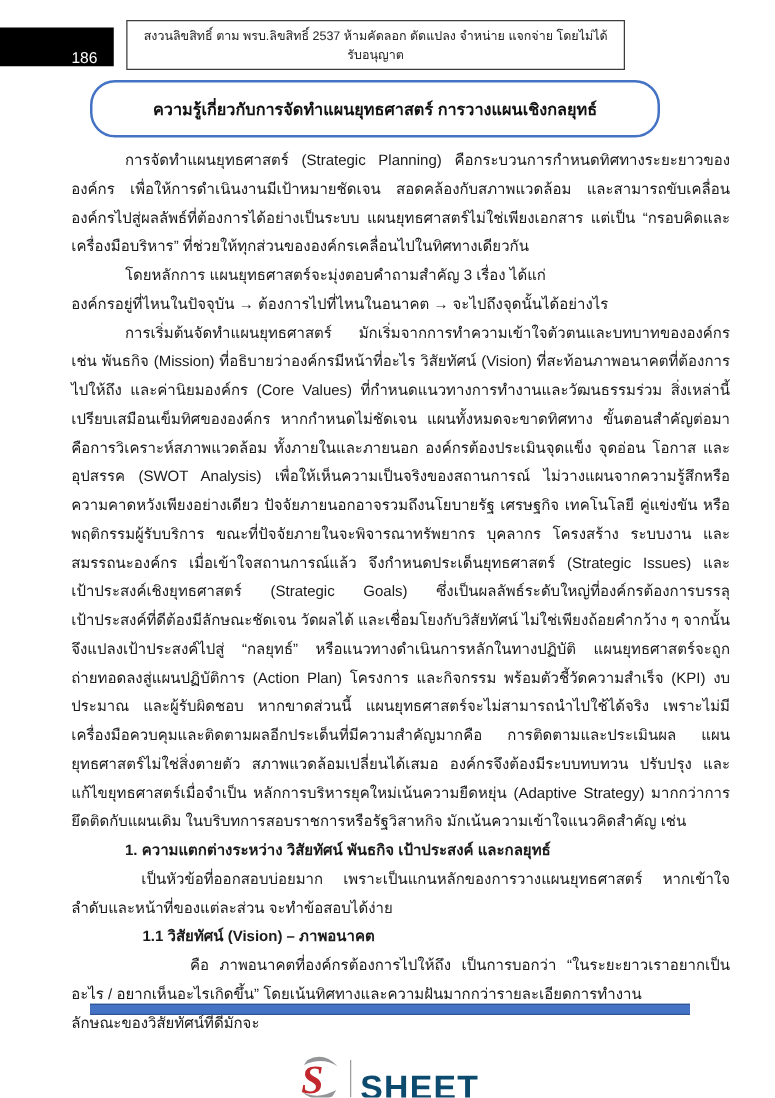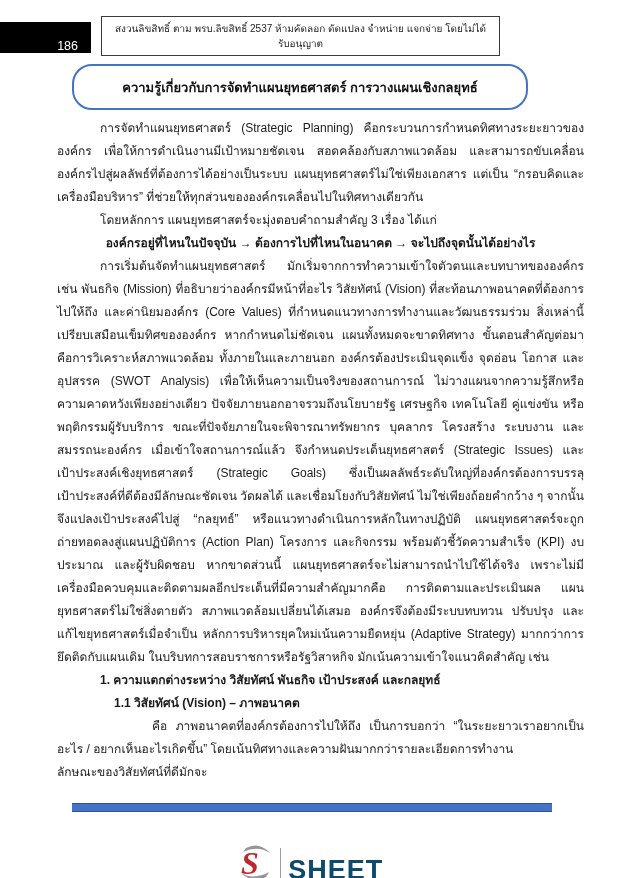--- a/index.html
+++ b/index.html
@@ -60,21 +60,21 @@
   .body-text {
     position: absolute;
     left: 57px; top: 117px;
     width: 527px;
     font-size: 12px;
     line-height: 23px;
     text-align: justify;
   }
   .body-text p { margin: 0; }
   .p-indent   { text-indent: 43px; }
-  .p-center-bold { font-weight: bold; text-align: center; text-indent: 0; }
+  .p-center-bold { font-weight: normal; text-indent: 0; }
   .p-heading1 { font-weight: bold; text-align: left; padding-left: 43px; }
   .p-indent2  { text-indent: 56px; }
   .p-heading2 { font-weight: bold; text-align: left; padding-left: 57px; }
   .p-indent3  { text-indent: 95px; }
   .p-plain    { text-indent: 0; }
 
   .bottom-bar {
     position: absolute;
     left: 72px; top: 803px;
     width: 480px; height: 9px;
@@ -123,20 +123,21 @@
 <div class="title-box">
   <span>ความรู้เกี่ยวกับการจัดทำแผนยุทธศาสตร์ การวางแผนเชิงกลยุทธ์</span>
 </div>
 
 <div class="body-text">
   <p class="p-indent">การจัดทำแผนยุทธศาสตร์ (Strategic Planning) คือกระบวนการกำหนดทิศทางระยะยาวขององค์กร เพื่อให้การดำเนินงานมีเป้าหมายชัดเจน สอดคล้องกับสภาพแวดล้อม และสามารถขับเคลื่อนองค์กรไปสู่ผลลัพธ์ที่ต้องการได้อย่างเป็นระบบ แผนยุทธศาสตร์ไม่ใช่เพียงเอกสาร แต่เป็น “กรอบคิดและเครื่องมือบริหาร” ที่ช่วยให้ทุกส่วนขององค์กรเคลื่อนไปในทิศทางเดียวกัน</p>
   <p class="p-indent">โดยหลักการ แผนยุทธศาสตร์จะมุ่งตอบคำถามสำคัญ 3 เรื่อง ได้แก่</p>
   <p class="p-center-bold">องค์กรอยู่ที่ไหนในปัจจุบัน → ต้องการไปที่ไหนในอนาคต → จะไปถึงจุดนั้นได้อย่างไร</p>
   <p class="p-indent">การเริ่มต้นจัดทำแผนยุทธศาสตร์ มักเริ่มจากการทำความเข้าใจตัวตนและบทบาทขององค์กร เช่น พันธกิจ (Mission) ที่อธิบายว่าองค์กรมีหน้าที่อะไร วิสัยทัศน์ (Vision) ที่สะท้อนภาพอนาคตที่ต้องการไปให้ถึง และค่านิยมองค์กร (Core Values) ที่กำหนดแนวทางการทำงานและวัฒนธรรมร่วม สิ่งเหล่านี้เปรียบเสมือนเข็มทิศขององค์กร หากกำหนดไม่ชัดเจน แผนทั้งหมดจะขาดทิศทาง ขั้นตอนสำคัญต่อมาคือการวิเคราะห์สภาพแวดล้อม ทั้งภายในและภายนอก องค์กรต้องประเมินจุดแข็ง จุดอ่อน โอกาส และอุปสรรค (SWOT Analysis) เพื่อให้เห็นความเป็นจริงของสถานการณ์ ไม่วางแผนจากความรู้สึกหรือความคาดหวังเพียงอย่างเดียว ปัจจัยภายนอกอาจรวมถึงนโยบายรัฐ เศรษฐกิจ เทคโนโลยี คู่แข่งขัน หรือพฤติกรรมผู้รับบริการ ขณะที่ปัจจัยภายในจะพิจารณาทรัพยากร บุคลากร โครงสร้าง ระบบงาน และสมรรถนะองค์กร เมื่อเข้าใจสถานการณ์แล้ว จึงกำหนดประเด็นยุทธศาสตร์ (Strategic Issues) และเป้าประสงค์เชิงยุทธศาสตร์ (Strategic Goals) ซึ่งเป็นผลลัพธ์ระดับใหญ่ที่องค์กรต้องการบรรลุ เป้าประสงค์ที่ดีต้องมีลักษณะชัดเจน วัดผลได้ และเชื่อมโยงกับวิสัยทัศน์ ไม่ใช่เพียงถ้อยคำกว้าง ๆ จากนั้นจึงแปลงเป้าประสงค์ไปสู่ “กลยุทธ์” หรือแนวทางดำเนินการหลักในทางปฏิบัติ แผนยุทธศาสตร์จะถูกถ่ายทอดลงสู่แผนปฏิบัติการ (Action Plan) โครงการ และกิจกรรม พร้อมตัวชี้วัดความสำเร็จ (KPI) งบประมาณ และผู้รับผิดชอบ หากขาดส่วนนี้ แผนยุทธศาสตร์จะไม่สามารถนำไปใช้ได้จริง เพราะไม่มีเครื่องมือควบคุมและติดตามผลอีกประเด็นที่มีความสำคัญมากคือ การติดตามและประเมินผล แผนยุทธศาสตร์ไม่ใช่สิ่งตายตัว สภาพแวดล้อมเปลี่ยนได้เสมอ องค์กรจึงต้องมีระบบทบทวน ปรับปรุง และแก้ไขยุทธศาสตร์เมื่อจำเป็น หลักการบริหารยุคใหม่เน้นความยืดหยุ่น (Adaptive Strategy) มากกว่าการยึดติดกับแผนเดิม ในบริบทการสอบราชการหรือรัฐวิสาหกิจ มักเน้นความเข้าใจแนวคิดสำคัญ เช่น</p>
   <p class="p-heading1">1. ความแตกต่างระหว่าง วิสัยทัศน์ พันธกิจ เป้าประสงค์ และกลยุทธ์</p>
+  <p class="p-indent2">เป็นหัวข้อที่ออกสอบบ่อยมาก เพราะเป็นแกนหลักของการวางแผนยุทธศาสตร์ หากเข้าใจลำดับและหน้าที่ของแต่ละส่วน จะทำข้อสอบได้ง่าย</p>
   <p class="p-heading2">1.1 วิสัยทัศน์ (Vision) – ภาพอนาคต</p>
   <p class="p-indent3">คือ ภาพอนาคตที่องค์กรต้องการไปให้ถึง เป็นการบอกว่า “ในระยะยาวเราอยากเป็นอะไร / อยากเห็นอะไรเกิดขึ้น” โดยเน้นทิศทางและความฝันมากกว่ารายละเอียดการทำงาน</p>
   <p class="p-plain">ลักษณะของวิสัยทัศน์ที่ดีมักจะ</p>
 </div>
 
 <div class="bottom-bar"></div>
 
 <div class="footer-logo">
   <svg class="logo-mark" viewBox="0 0 36 38" xmlns="http://www.w3.org/2000/svg">
     <path d="M3 28 Q 15 37 32 28 L 29 33 Q 15 40 3 28 Z" fill="#939598"></path>

